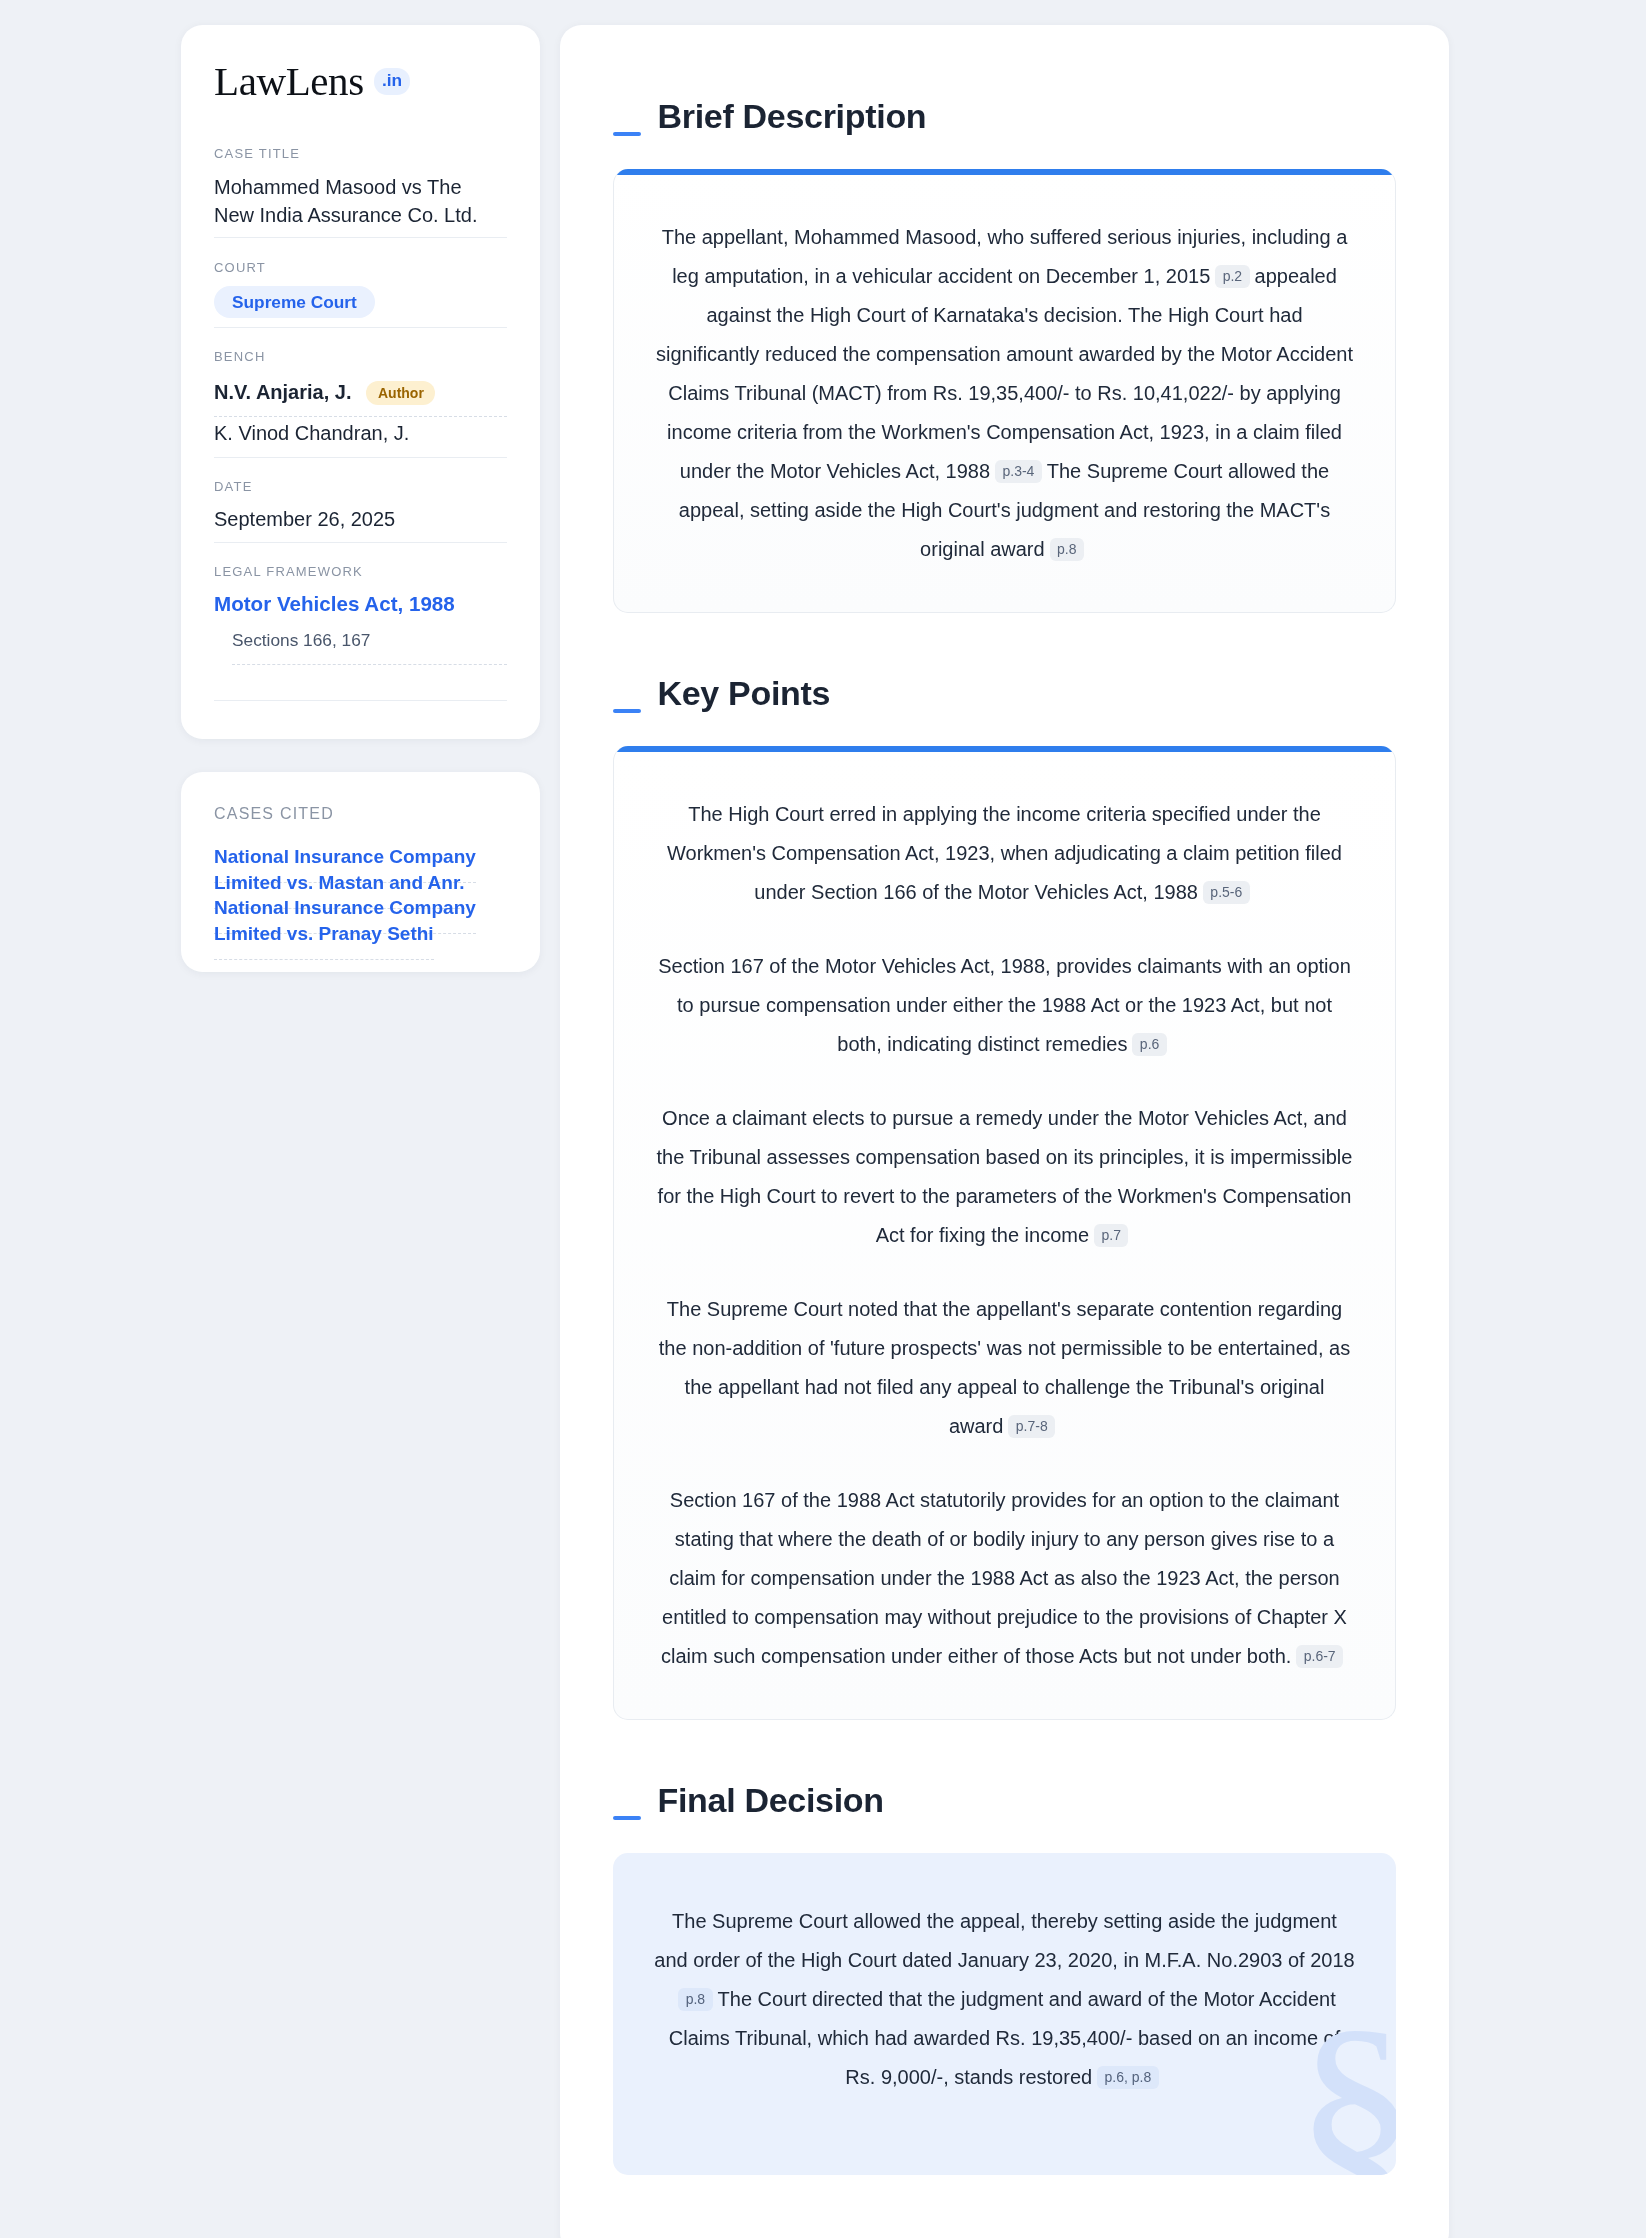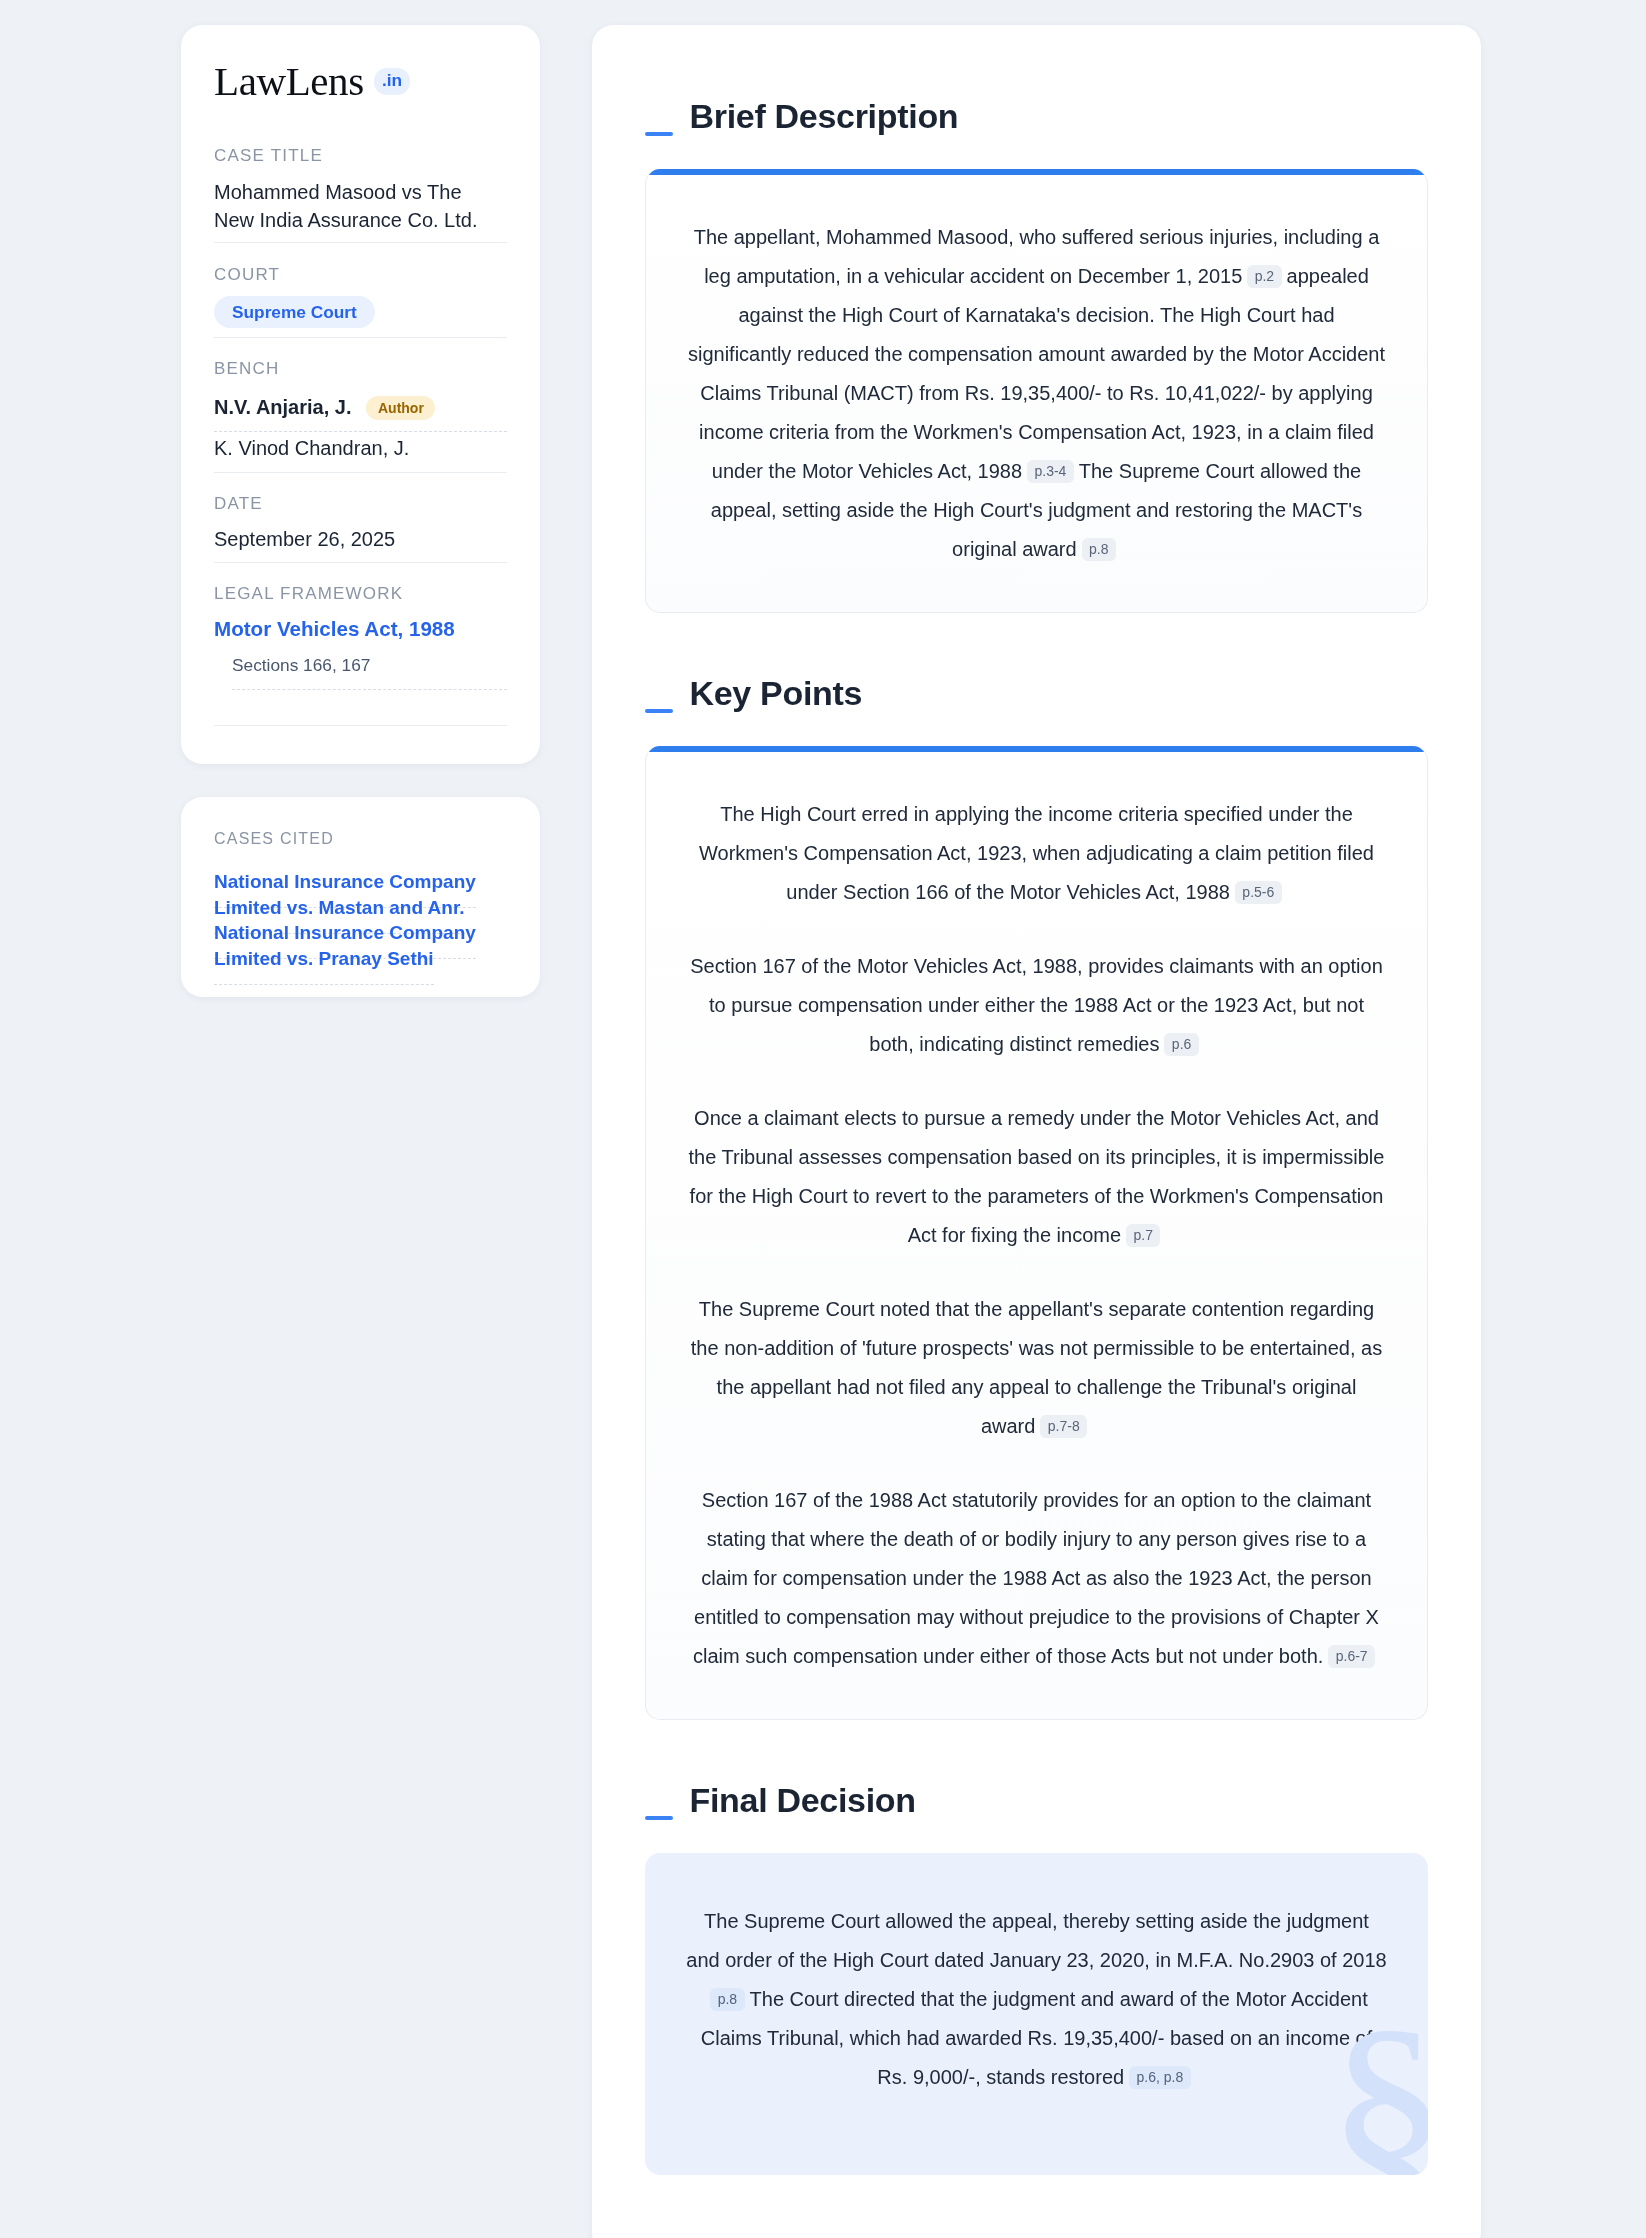--- a/index.html
+++ b/index.html
@@ -10,21 +10,21 @@
     background: #eef1f6;
     font-family: "Liberation Sans", sans-serif;
     -webkit-font-smoothing: antialiased;
   }
 
   .page {
     position: relative;
     width: 1618px;
     height: 2239px;
     display: flex;
-    gap: 52px;
+    gap: 20px;
     padding: 25px 0 0 0;
   }
 
   
   .left-col {
     width: 359px;
     margin-left: 181px;
     flex: 0 0 359px;
     display: flex;
     flex-direction: column;
@@ -59,21 +59,21 @@
     font-weight: bold;
     padding: 4.1px 8.2px 5px 8.2px;
     border-radius: 13px;
     line-height: 1;
   }
 
   .field { padding-bottom: 8.2px; }
   .field + .field { border-top: 0.8px solid #e9edf2; padding-top: 21.4px; }
 
   .field-label {
-    font-size: 17px;
+    font-size: 13px;
     letter-spacing: 1.2px;
     color: #8a94a4;
     text-transform: uppercase;
     margin-bottom: 11.5px;
   }
 
   .field-value {
     font-size: 20px;
     line-height: 1.42;
     color: #1b2433;

